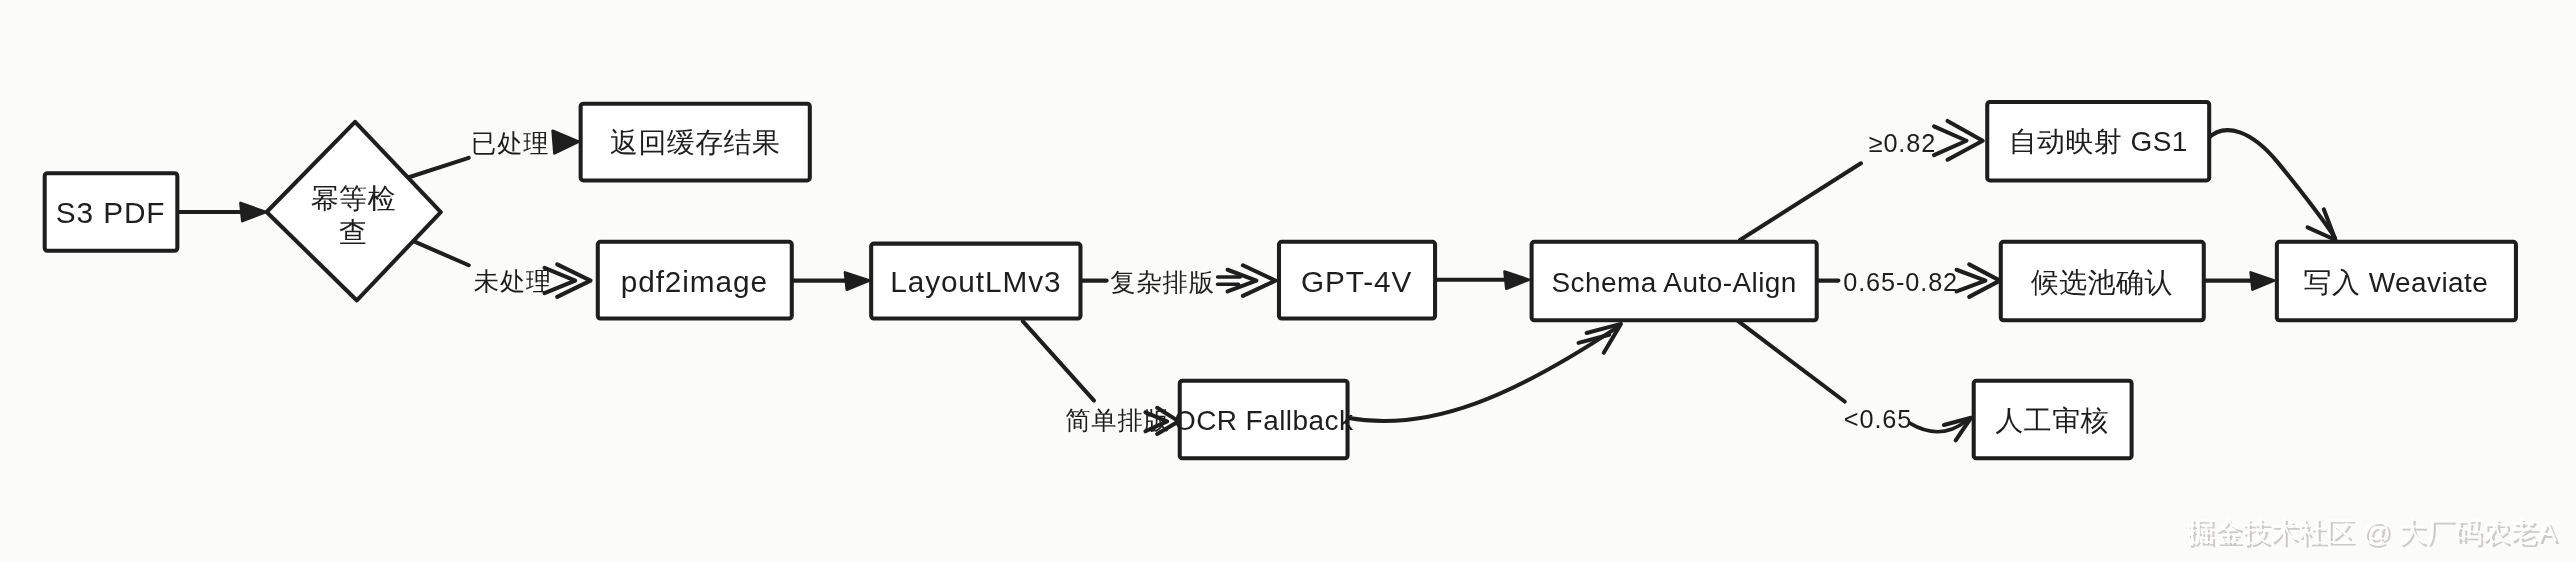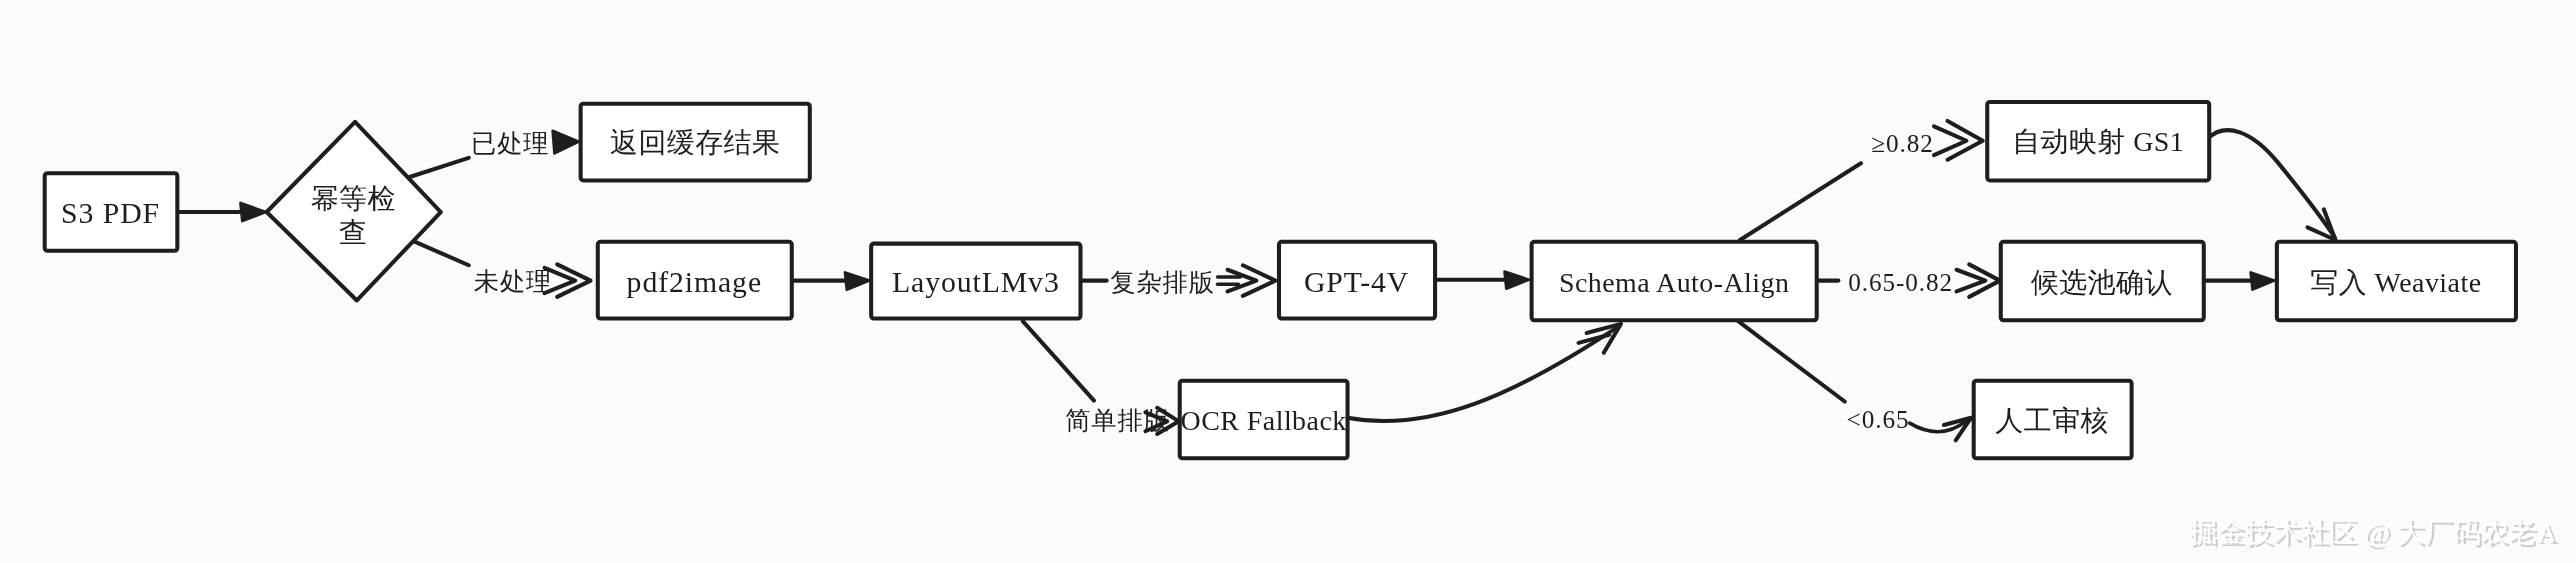--- a/index.html
+++ b/index.html
@@ -1,20 +1,20 @@
 <!DOCTYPE html>
 <html style="font-size:14.4px"><head>
 <meta charset="utf-8">
 <style>
   html,body{margin:0;padding:0;background:#e9e9e9;}
   .canvas{
     position:relative;
     width:2576px;height:563px;
     background:#fbfbfa;
-    font-family:Liberation Serif, serif;
+    font-family:Liberation Sans, sans-serif;
     overflow:hidden;
   }
   svg{display:block;}
   .shape{fill:#ffffff;stroke:#1e1e1e;stroke-width:4.5;stroke-linejoin:round;}
   .edge{fill:none;stroke:#1e1e1e;stroke-width:4.5;stroke-linecap:round;stroke-linejoin:round;}
   .edge-thin{fill:none;stroke:#1e1e1e;stroke-width:4;stroke-linecap:round;stroke-linejoin:round;}
   .head-fill{fill:#1e1e1e;stroke:#1e1e1e;stroke-width:3;stroke-linejoin:round;}
   .head-open{fill:none;stroke:#1e1e1e;stroke-width:4.5;stroke-linecap:round;stroke-linejoin:round;}
   .node-label{fill:#1e1e1e;font-size:33px;text-anchor:middle;dominant-baseline:central;letter-spacing:1px;}
   .node-label-sm{fill:#1e1e1e;font-size:31px;text-anchor:middle;dominant-baseline:central;letter-spacing:0.5px;}

